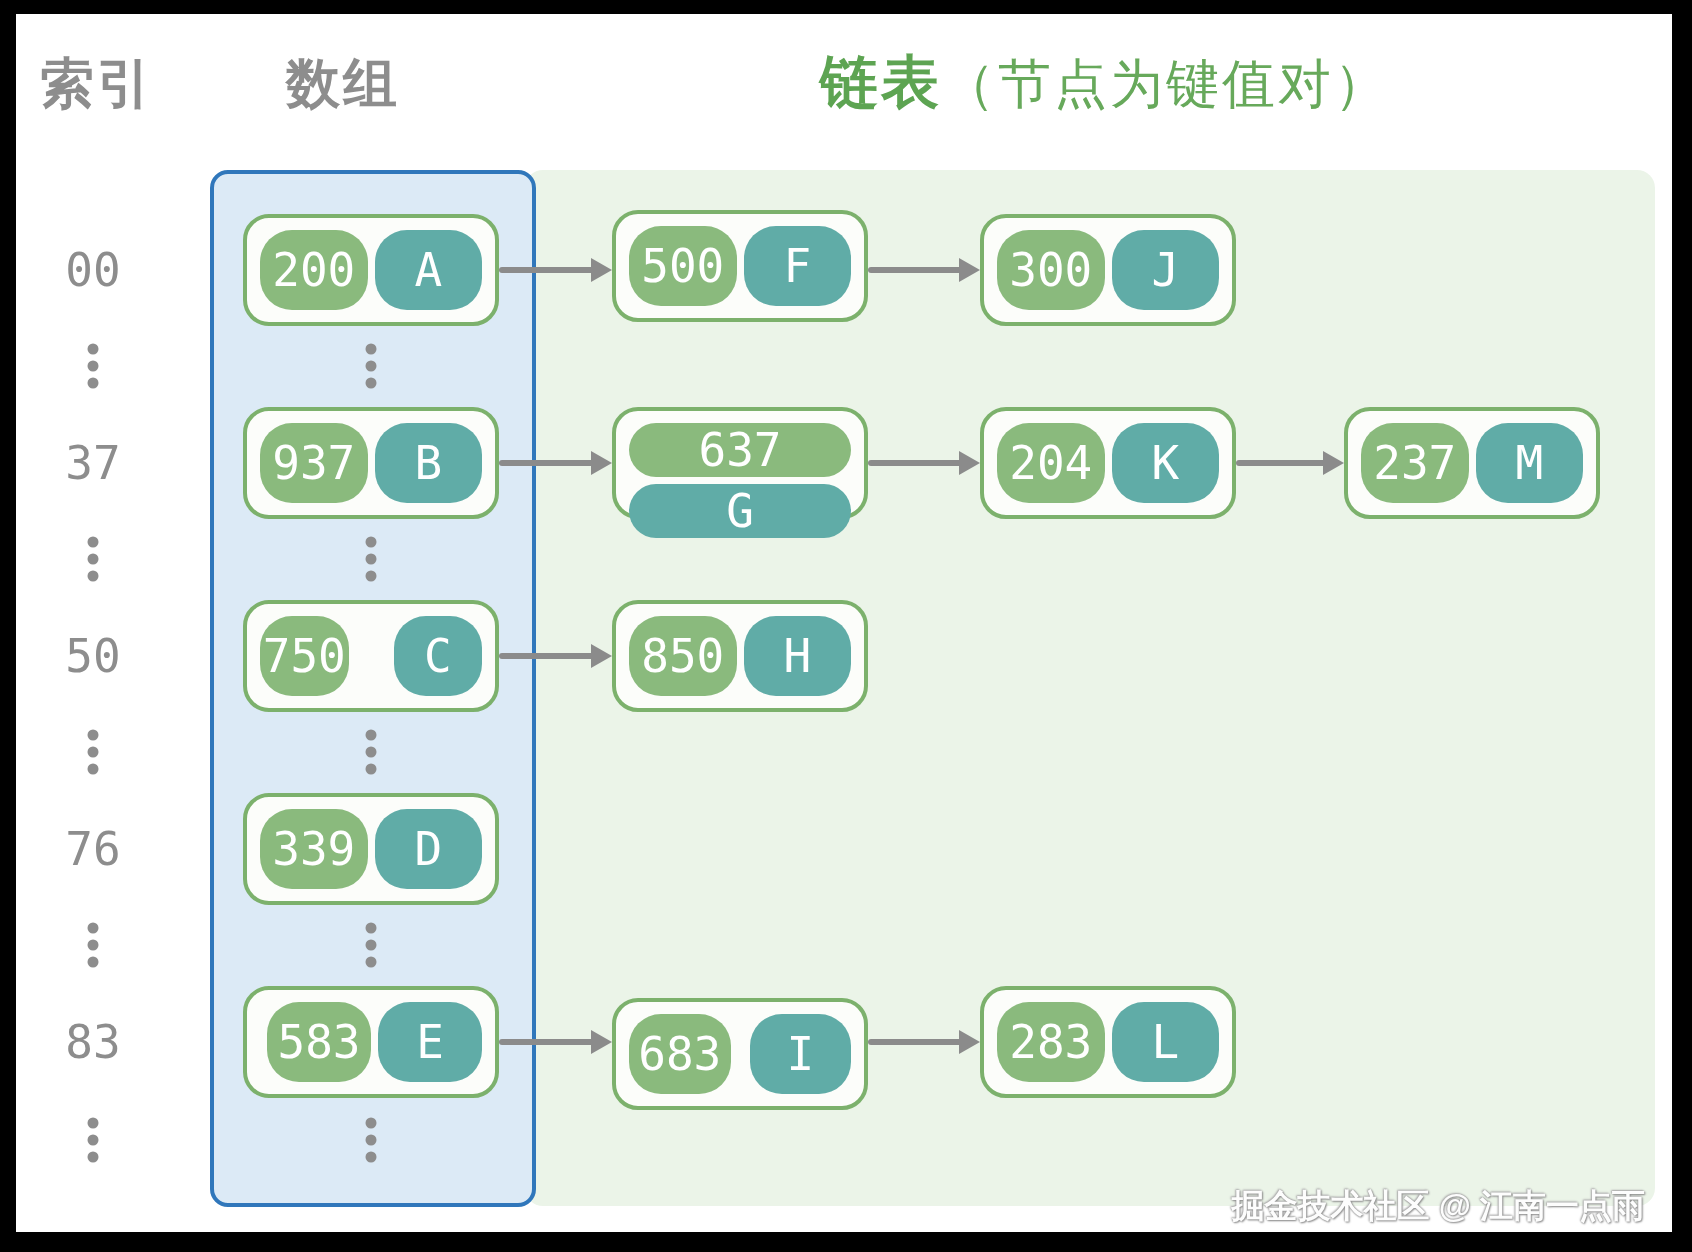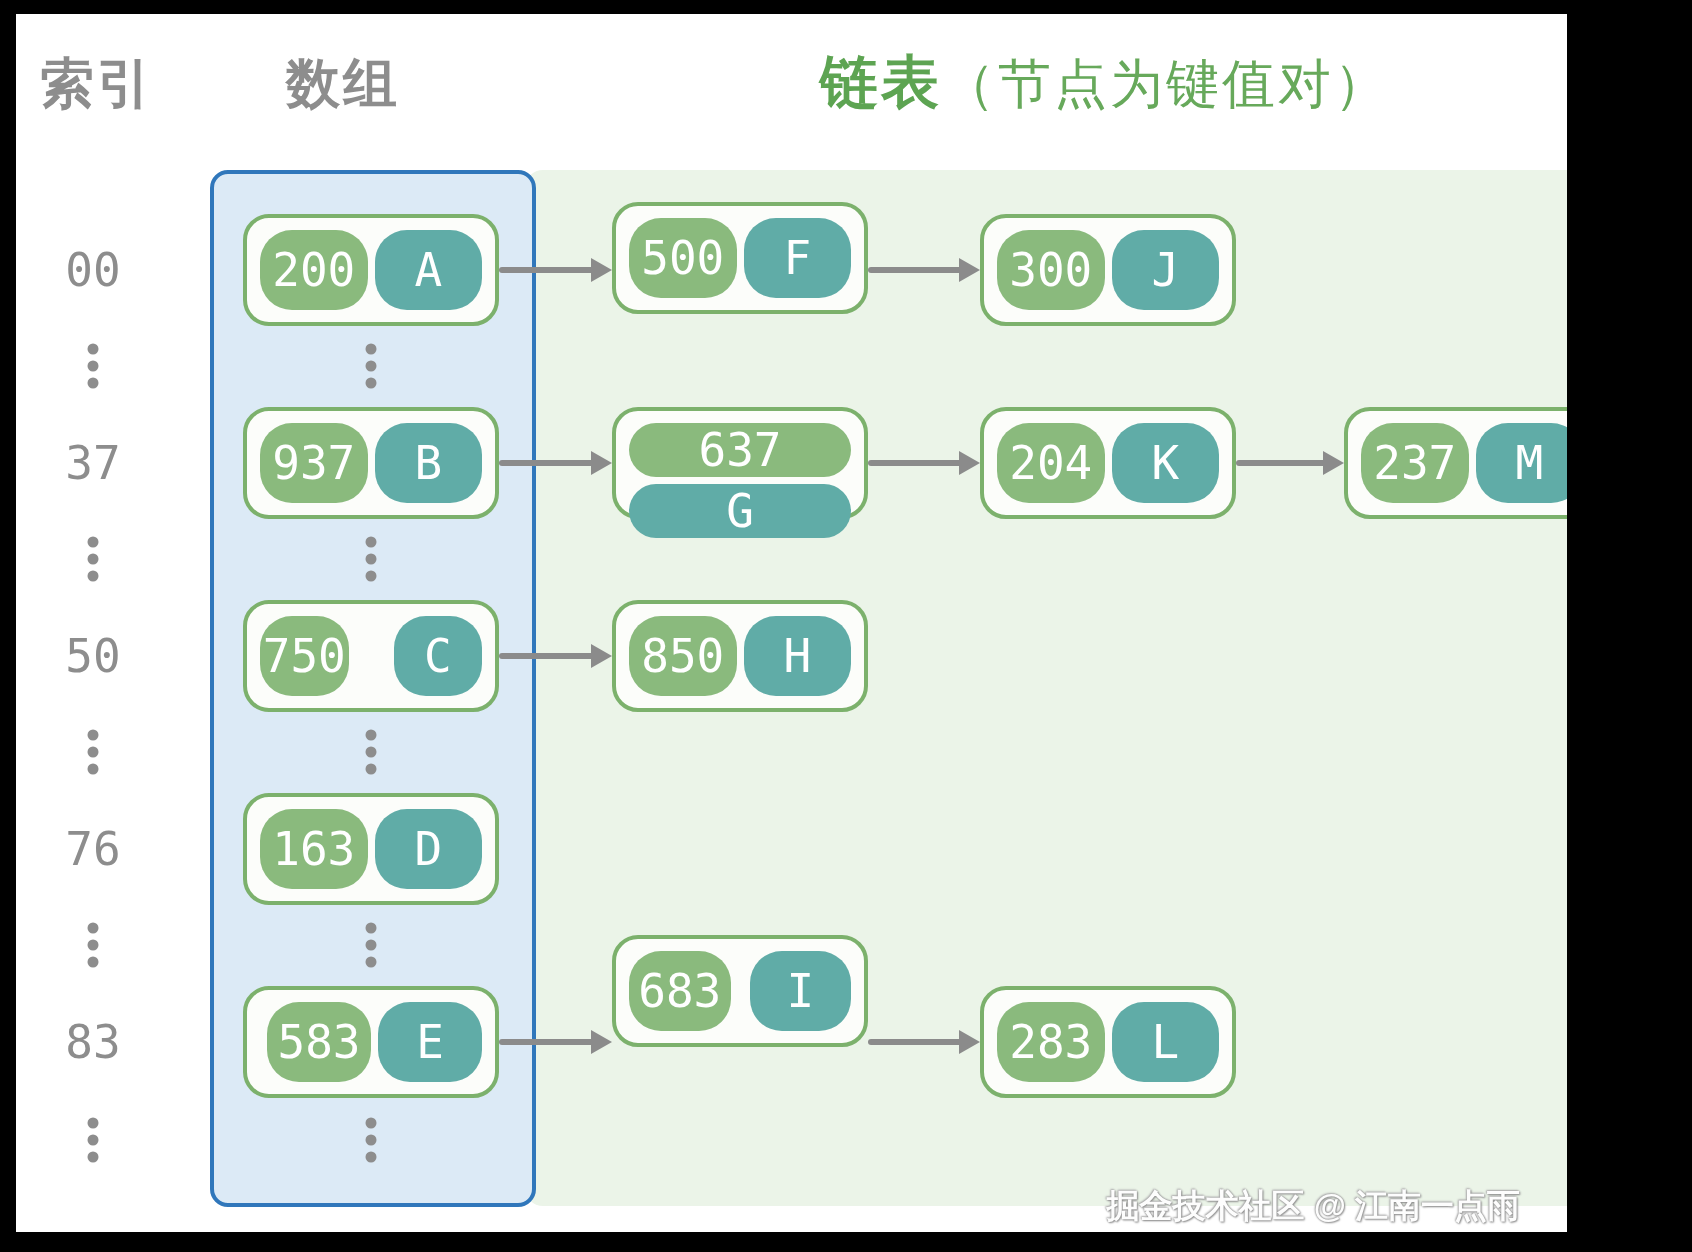--- a/index.html
+++ b/index.html
@@ -1,16 +1,16 @@
 <!DOCTYPE html>
 <html style="--key-green: #8aba7d; --value-teal: #60aca7; --node-border: #7cb16c; --array-fill: #dceaf6; --array-border: #3077bb; --list-fill: #ebf4e8; --header-green: #5da452; --header-green-light: #67a95b; --text-gray: #8d8d8d; --arrow-gray: #8b8b8b;"><head>
 <meta charset="utf-8">
 <style>
   html,body{margin:0;padding:0;background:#000;}
-  .canvas{position:relative;width:1567px;height:1252px;background:#000;overflow:hidden;
+  .canvas{position:relative;width:1692px;height:1252px;background:#000;overflow:hidden;
           font-family:"Liberation Sans",sans-serif;}
   .page{position:absolute;left:16px;top:14px;width:1656px;height:1218px;background:#ffffff;}
   .list-region{position:absolute;left:525px;top:170px;width:1130px;height:1036px;
                background:var(--list-fill);border-radius:18px;}
   .array-region{position:absolute;left:210px;top:170px;width:326px;height:1037px;
                 box-sizing:border-box;background:var(--array-fill);
                 border:4px solid var(--array-border);border-radius:18px;}
   .hdr{position:absolute;font-weight:bold;color:var(--text-gray);font-size:54px;
        letter-spacing:3px;white-space:nowrap;}
   .hdr-index{left:40px;top:48px;}
@@ -50,21 +50,21 @@
   <div class="hdr hdr-index">索引</div>
   <div class="hdr hdr-array">数组</div>
   <div class="hdr hdr-list"><span class="list-bold">链表</span><span class="list-note">（节点为键值对）</span></div>
 
   <div class="watermark">掘金技术社区 @ 江南一点雨</div>
 <div class="index-label" style="left: 93px; top: 270px;">00</div>
     <div class="kv-node" style="left: 243px; top: 214px;">
       <div class="key-box">200</div>
       <div class="value-box">A</div>
     </div>
-    <div class="kv-node" style="left: 612px; top: 202px;">
+    <div class="kv-node" style="left: 612px; top: 210px;">
       <div class="key-box">500</div>
       <div class="value-box">F</div>
     </div>
     <div class="arrow" style="left: 499px; top: 258px; width: 113px;">
       <div class="arrow-line"></div>
       <div class="arrow-head"></div>
     </div>
     <div class="kv-node" style="left: 980px; top: 214px;">
       <div class="key-box">300</div>
       <div class="value-box">J</div>
@@ -110,29 +110,29 @@
     <div class="kv-node" style="left: 612px; top: 600px;">
       <div class="key-box">850</div>
       <div class="value-box">H</div>
     </div>
     <div class="arrow" style="left: 499px; top: 644px; width: 113px;">
       <div class="arrow-line"></div>
       <div class="arrow-head"></div>
     </div>
     <div class="index-label" style="left: 93px; top: 849px;">76</div>
     <div class="kv-node" style="left: 243px; top: 793px;">
-      <div class="key-box">163</div>
+      <div class="key-box">339</div>
       <div class="value-box">D</div>
     </div>
     <div class="index-label" style="left: 93px; top: 1042px;">83</div>
     <div class="kv-node" style="left: 243px; top: 986px; padding-left: 20px;">
       <div class="key-box">583</div>
       <div class="value-box">E</div>
     </div>
-    <div class="kv-node" style="left: 612px; top: 935px; gap: 19px;">
+    <div class="kv-node" style="left: 612px; top: 998px; gap: 19px;">
       <div class="key-box">683</div>
       <div class="value-box">I</div>
     </div>
     <div class="arrow" style="left: 499px; top: 1030px; width: 113px;">
       <div class="arrow-line"></div>
       <div class="arrow-head"></div>
     </div>
     <div class="kv-node" style="left: 980px; top: 986px;">
       <div class="key-box">283</div>
       <div class="value-box">L</div>

